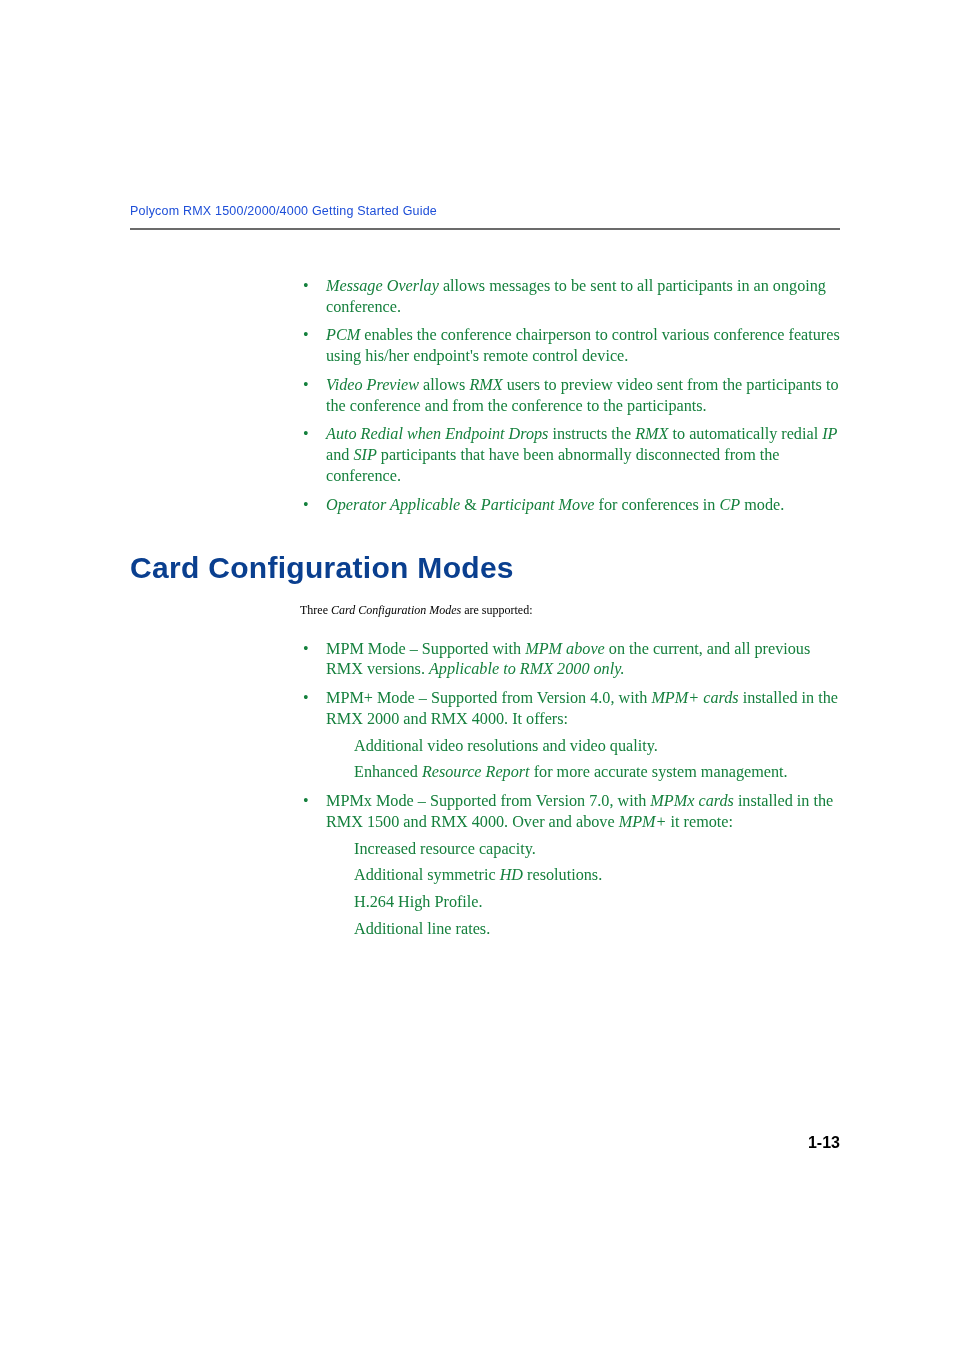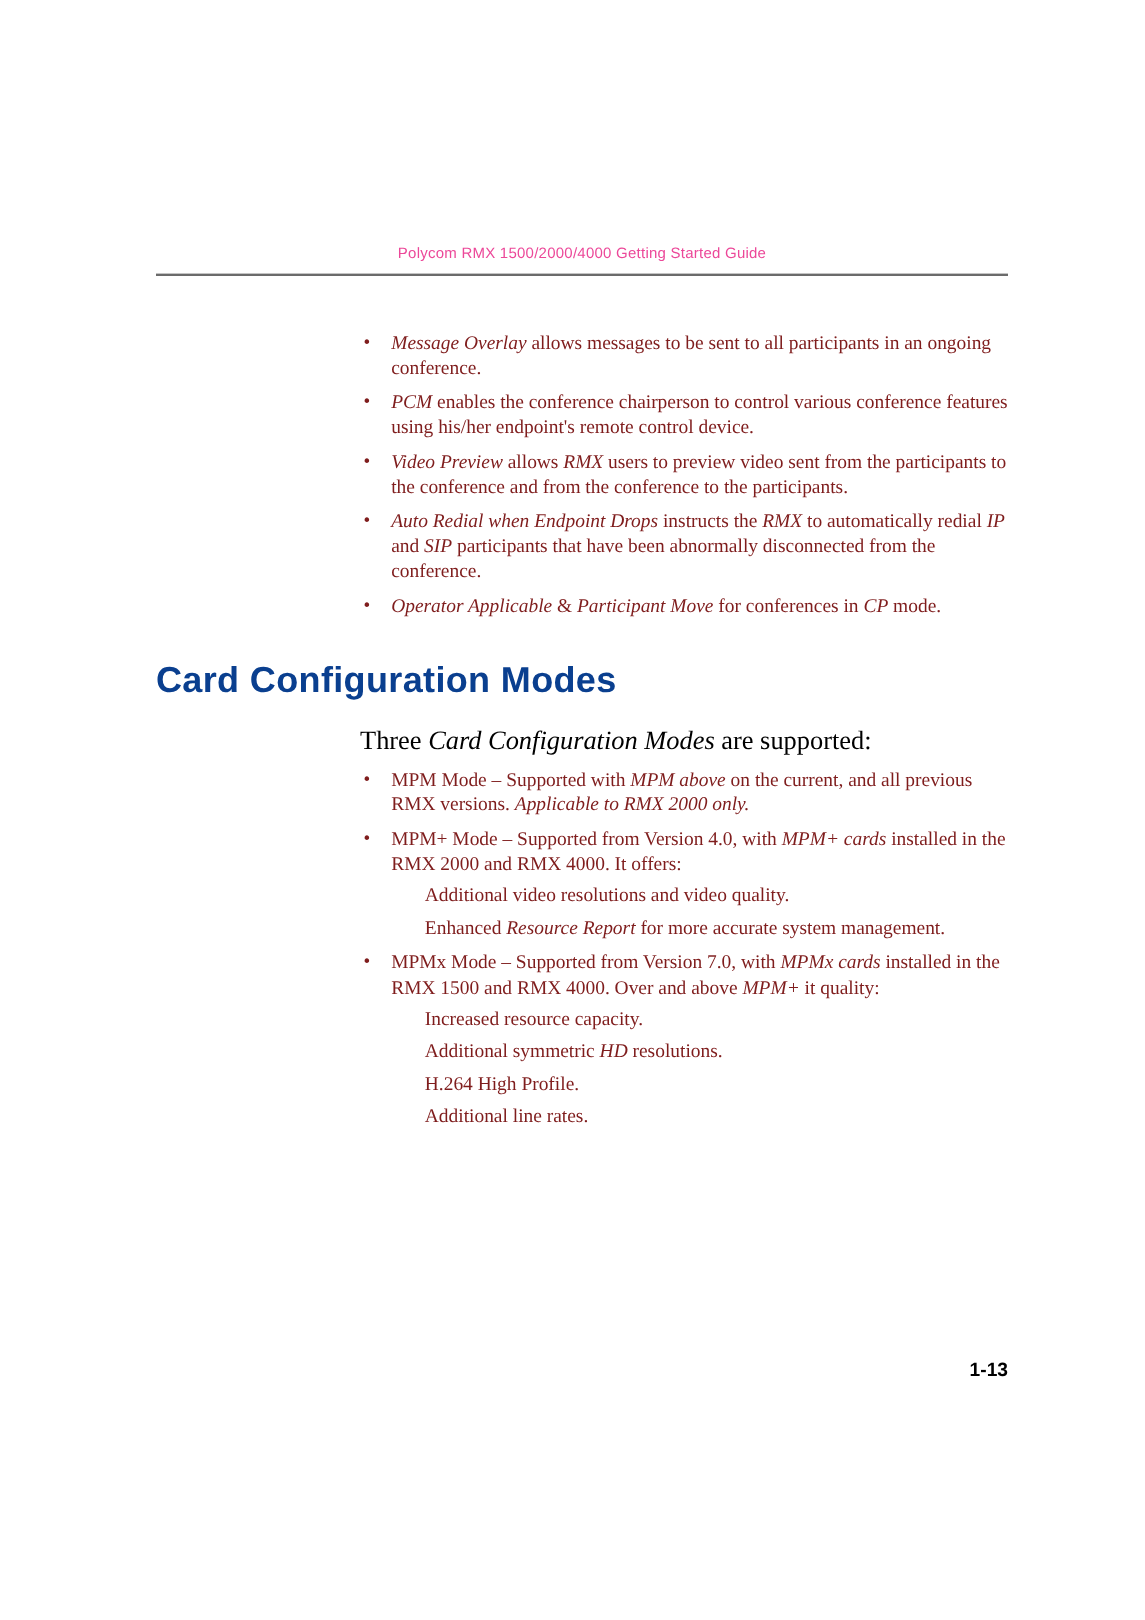--- a/index.html
+++ b/index.html
@@ -10,65 +10,65 @@
     height: 1350px;
     position: relative;
     color: #000;
   }
   .page {
     padding: 204px 114px 0 130px;
   }
   .running-header {
     font-family: "Century Gothic", "Futura", Arial, sans-serif;
     font-size: 12.5px;
-    text-align: center;
-    color: #ec4899;
+    text-align: left;
+    color: #1d4ed8;
     margin-bottom: 10px;
     letter-spacing: 0.2px;
   }
   .rule {
     border: none;
     border-top: 2px solid #6b6b6b;
     margin-bottom: 46px;
   }
   .content-indent {
     margin-left: 170px;
   }
   ul.bullets {
     list-style: none;
   }
   ul.bullets > li {
     position: relative;
     padding-left: 26px;
     font-size: 16.2px;
     line-height: 1.28;
     margin-bottom: 8px;
-    color: #7f1d1d;
+    color: #15803d;
   }
   ul.bullets > li::before {
     content: "•";
     position: absolute;
     left: 3px;
     top: 0;
     font-size: 16px;
   }
   .italic { font-style: italic; }
   .bold { font-weight: normal; }
   h1.section-title {
     font-family: "Century Gothic", "Futura", Arial, sans-serif;
     font-weight: bold;
     color: #0a3f8f;
     font-size: 30px;
     margin: 36px 0 18px 0;
     letter-spacing: 0.3px;
   }
   .intro-para {
-    font-size: 22px;
+    font-size: 12px;
     line-height: 1.28;
-    margin-bottom: 8px;
+    margin-bottom: 20px;
   }
   .sublist {
     list-style: none;
     margin: 6px 0 0 28px;
   }
   .sublist > li {
     position: relative;
     padding-left: 0;
     font-size: 16.2px;
     line-height: 1.28;
@@ -122,21 +122,21 @@
         <span class="bold">MPM Mode</span><span> – Supported with </span><span class="italic">MPM above</span><span> on the current, and all previous RMX versions. </span><span class="italic">Applicable to RMX 2000 only.</span><span></span>
       </li>
       <li>
         <span class="bold">MPM+ Mode</span><span> – Supported from Version 4.0, with </span><span class="italic">MPM+ cards</span><span> installed in the RMX 2000 and RMX 4000. It offers:</span>
         <ul class="sublist">
           <li><span>Additional video resolutions and video quality.</span></li>
           <li><span>Enhanced </span><span class="italic">Resource Report</span><span> for more accurate system management.</span></li>
         </ul>
       </li>
       <li>
-        <span class="bold">MPMx Mode</span><span> – Supported from Version 7.0, with </span><span class="italic">MPMx cards</span><span> installed in the RMX 1500 and RMX 4000. Over and above </span><span class="italic">MPM+</span><span> it quality:</span>
+        <span class="bold">MPMx Mode</span><span> – Supported from Version 7.0, with </span><span class="italic">MPMx cards</span><span> installed in the RMX 1500 and RMX 4000. Over and above </span><span class="italic">MPM+</span><span> it remote:</span>
         <ul class="sublist">
           <li><span>Increased resource capacity.</span></li>
           <li><span>Additional symmetric </span><span class="italic">HD</span><span> resolutions.</span></li>
           <li><span>H.264 High Profile.</span></li>
           <li><span>Additional line rates.</span></li>
         </ul>
       </li>
     </ul>
   </div>
 </div>

